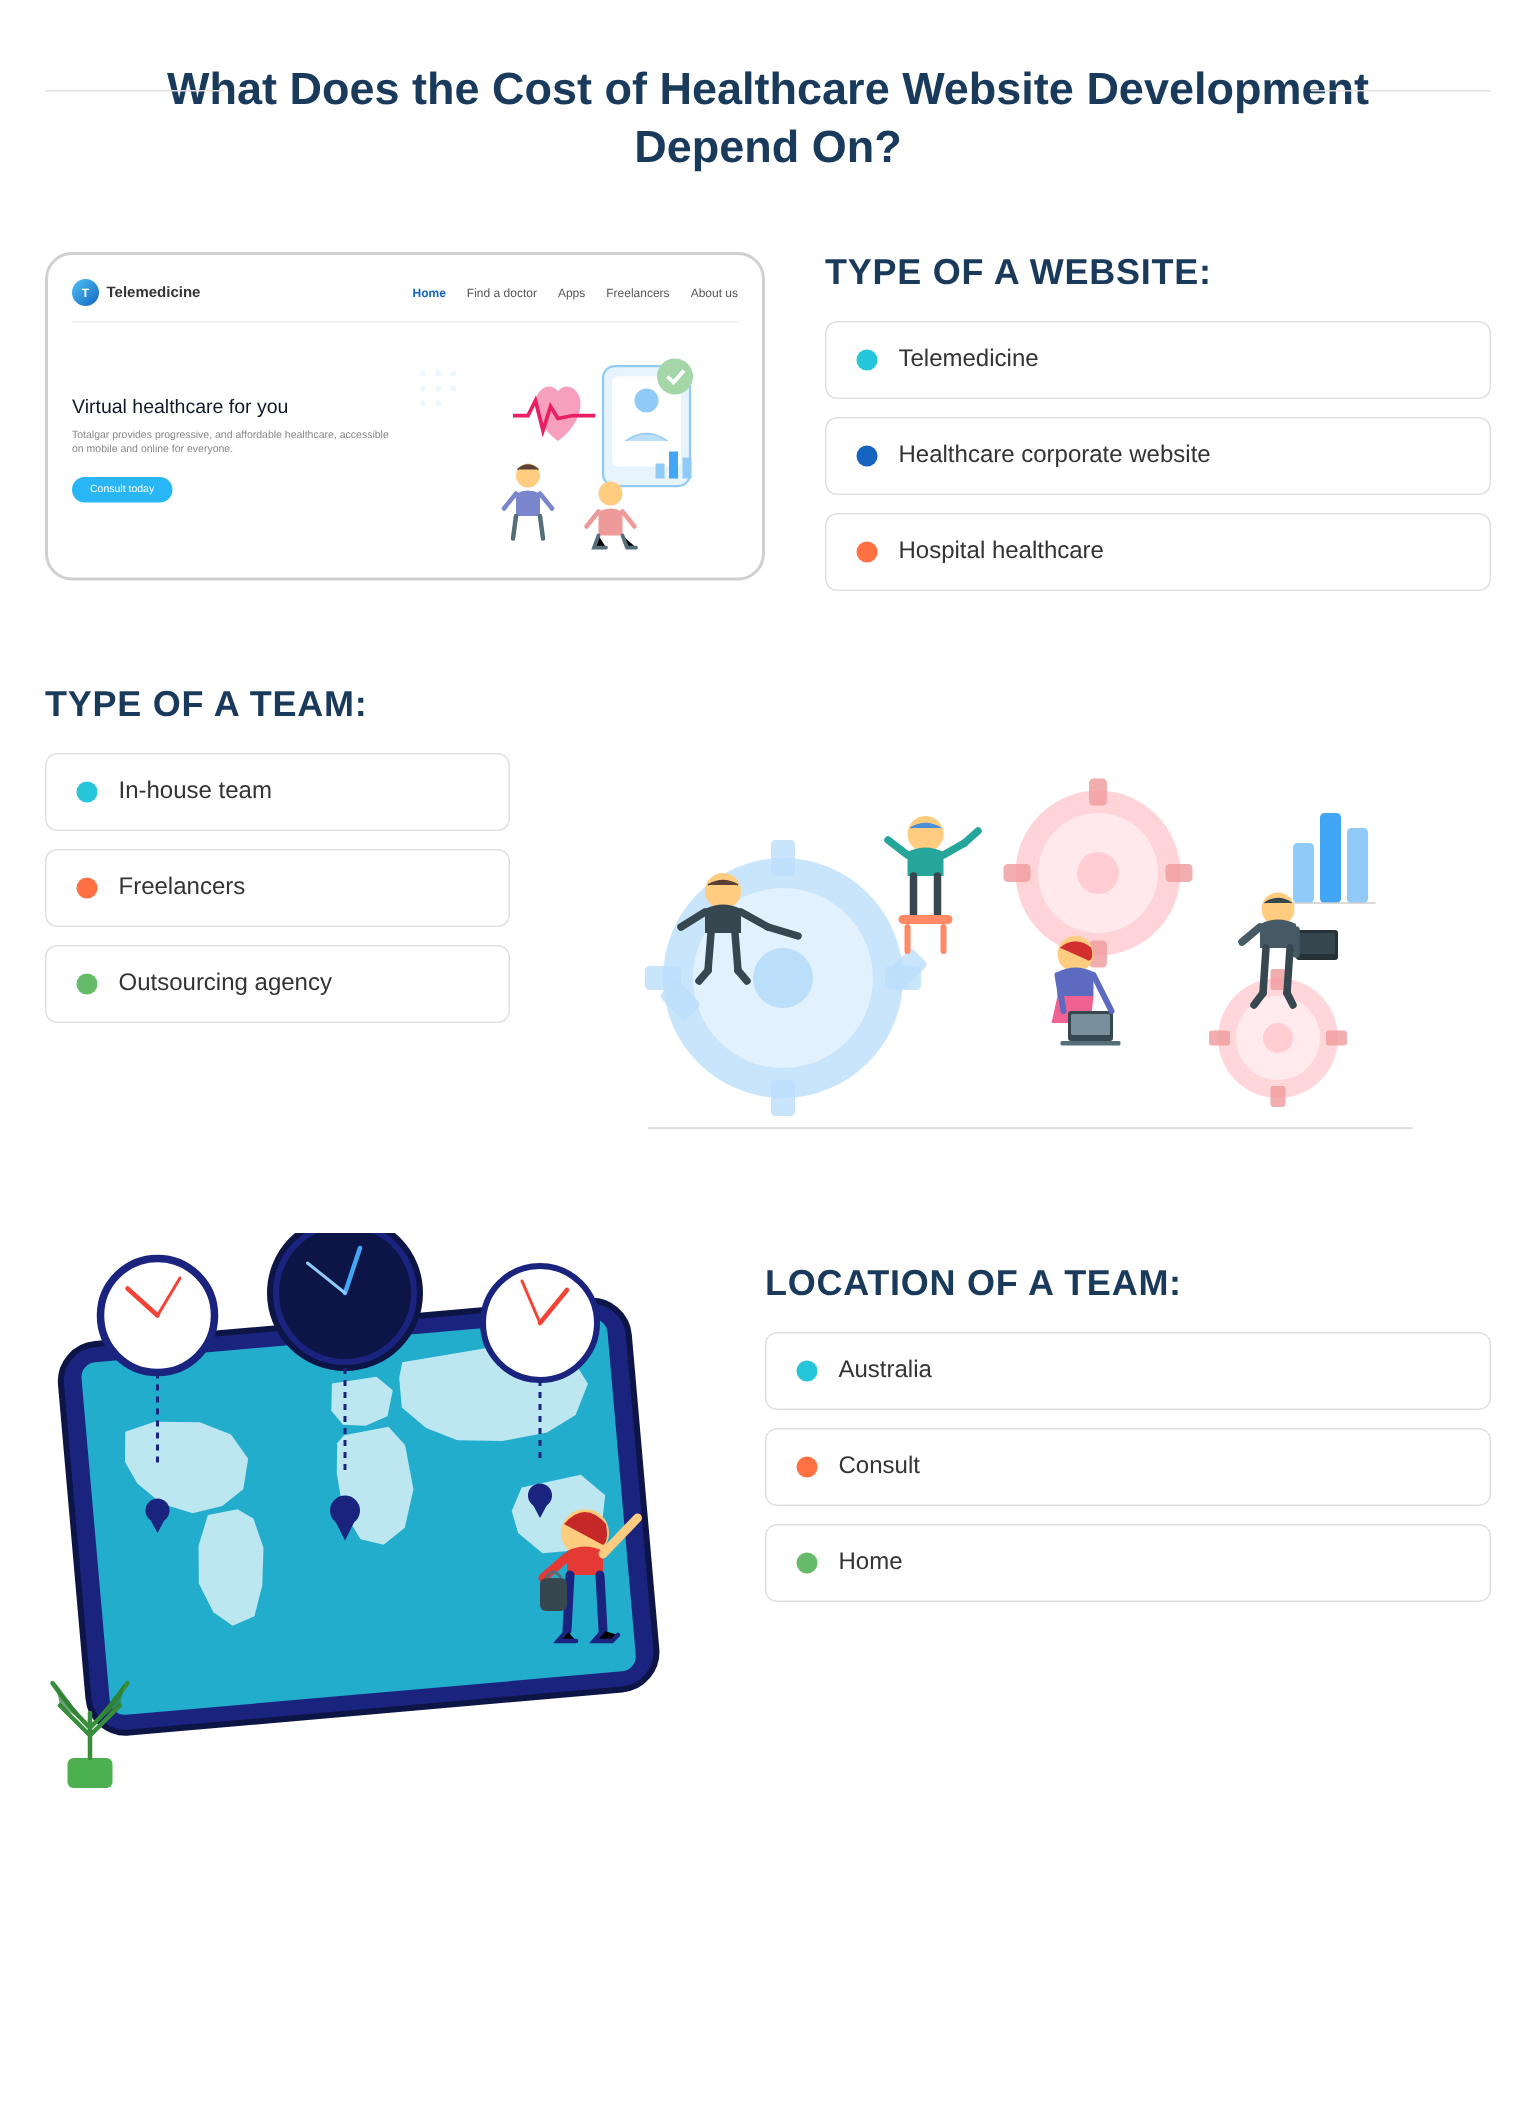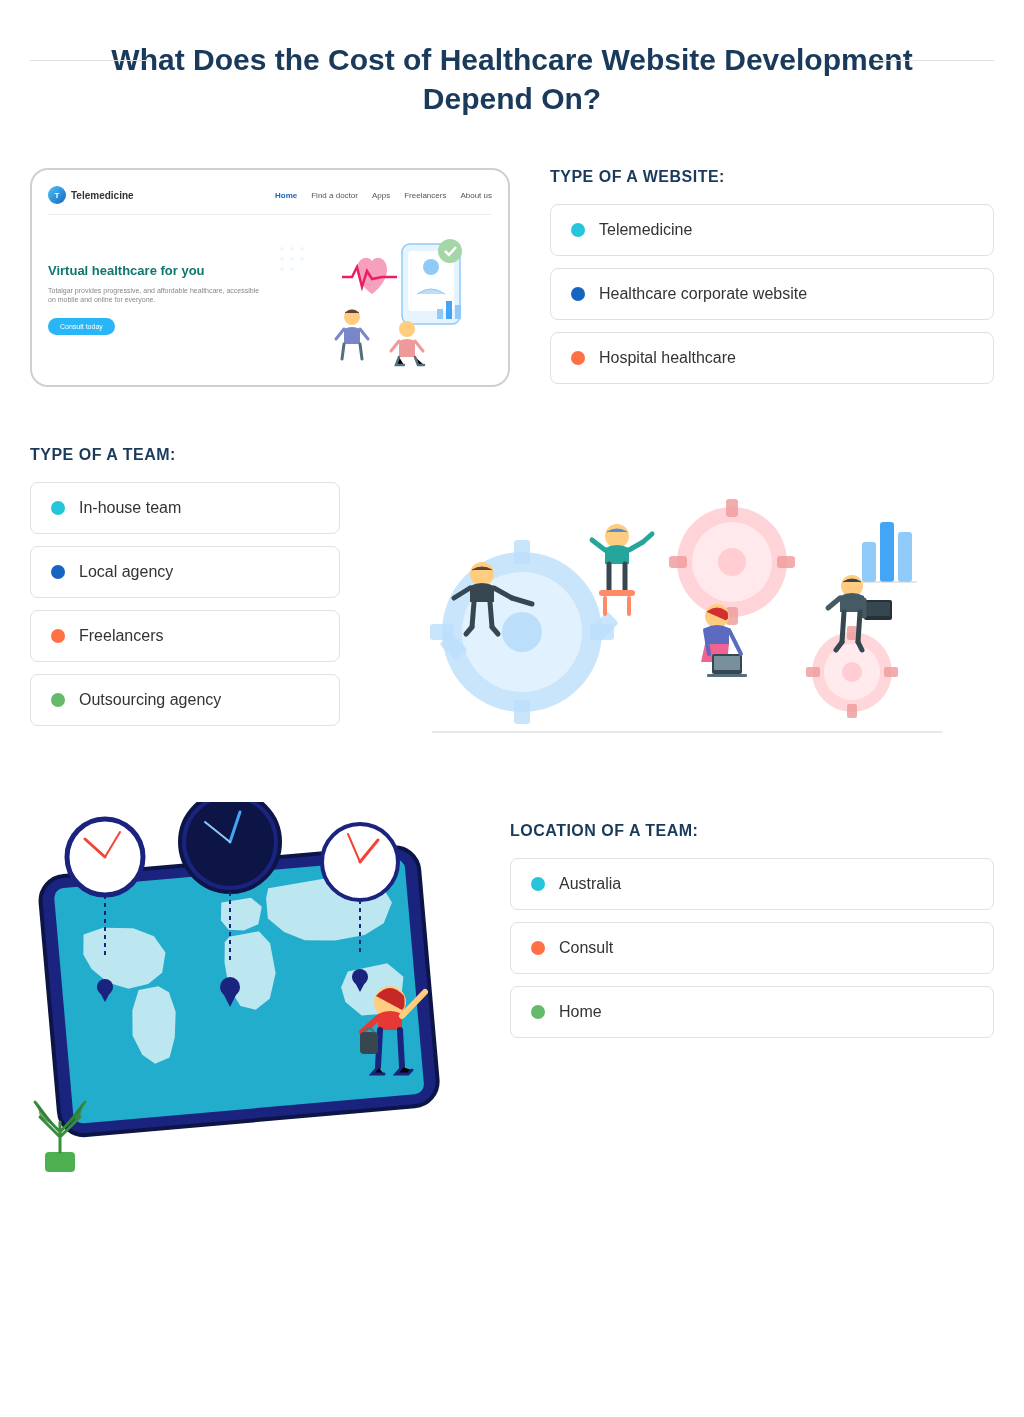--- a/index.html
+++ b/index.html
@@ -99,22 +99,22 @@
       padding: 14px 0 0;
       gap: 10px;
     }
 
     .mockup-text-area {
       flex: 1;
     }
 
     .mockup-headline {
       font-size: 13px;
-      font-weight: 700;
-      color: #0f766e;
+      font-weight: 400;
+      color: #0f172a;
       line-height: 1.3;
       margin-bottom: 6px;
     }
 
     .mockup-desc {
       font-size: 7px;
       color: #888;
       line-height: 1.4;
       margin-bottom: 10px;
     }
@@ -135,21 +135,21 @@
       position: relative;
       overflow: hidden;
     }
 
     
     .website-type-column {
       flex: 1;
     }
 
     .section-label {
-      font-size: 16px;
+      font-size: 24px;
       font-weight: 800;
       color: #1a3a5c;
       text-transform: uppercase;
       letter-spacing: 0.5px;
       margin-bottom: 18px;
     }
 
     .option-item {
       display: flex;
       align-items: center;
@@ -317,24 +317,20 @@
 <div class="section-team">
   <div class="section-label">TYPE OF A TEAM:</div>
   <div class="team-content">
 
     <div class="team-list">
       <div class="option-item">
         <div class="option-dot teal"></div>
         <span>In-house team</span>
       </div>
       <div class="option-item">
-        <div class="option-dot blue"></div>
-        <span>Local agency</span>
-      </div>
-      <div class="option-item">
         <div class="option-dot orange"></div>
         <span>Freelancers</span>
       </div>
       <div class="option-item">
         <div class="option-dot green"></div>
         <span>Outsourcing agency</span>
       </div>
     </div>
 
     <div class="team-illustration">

